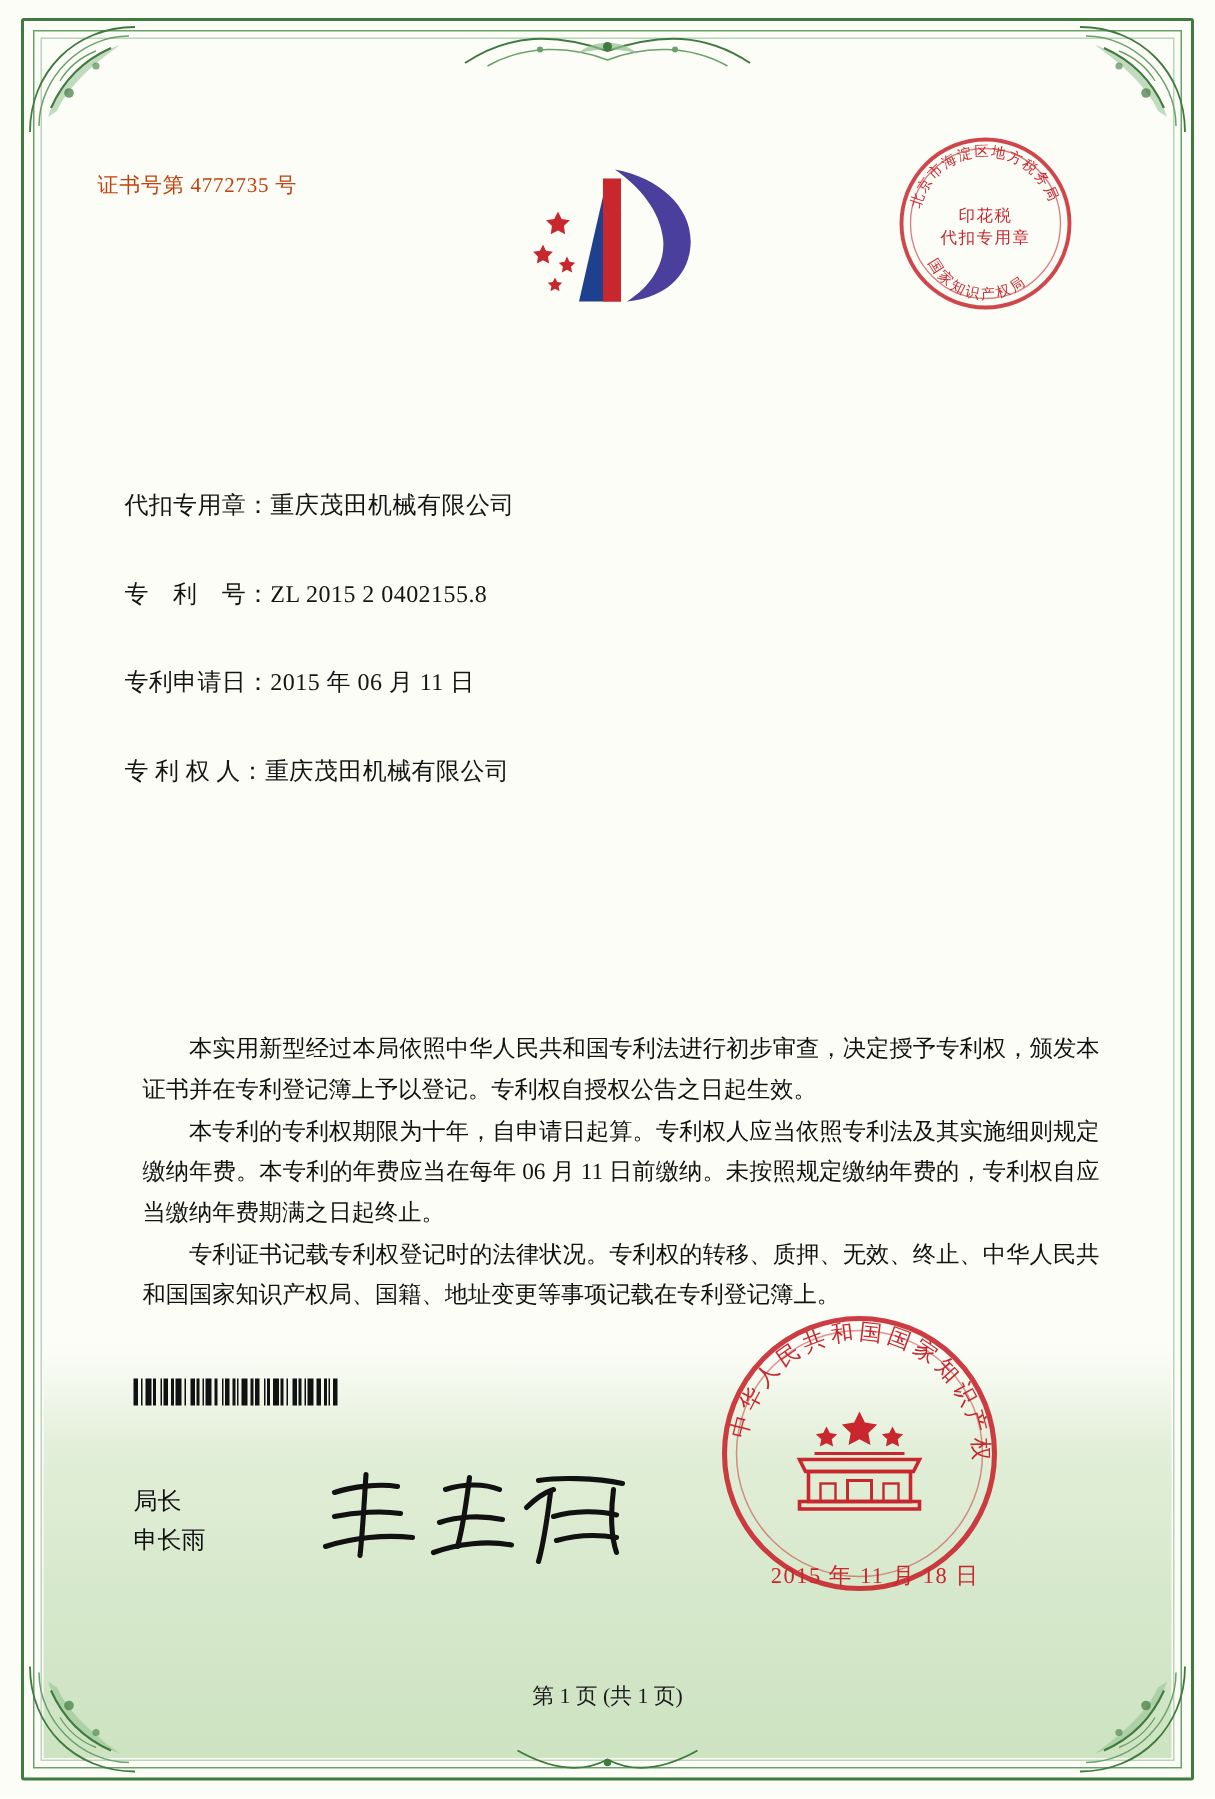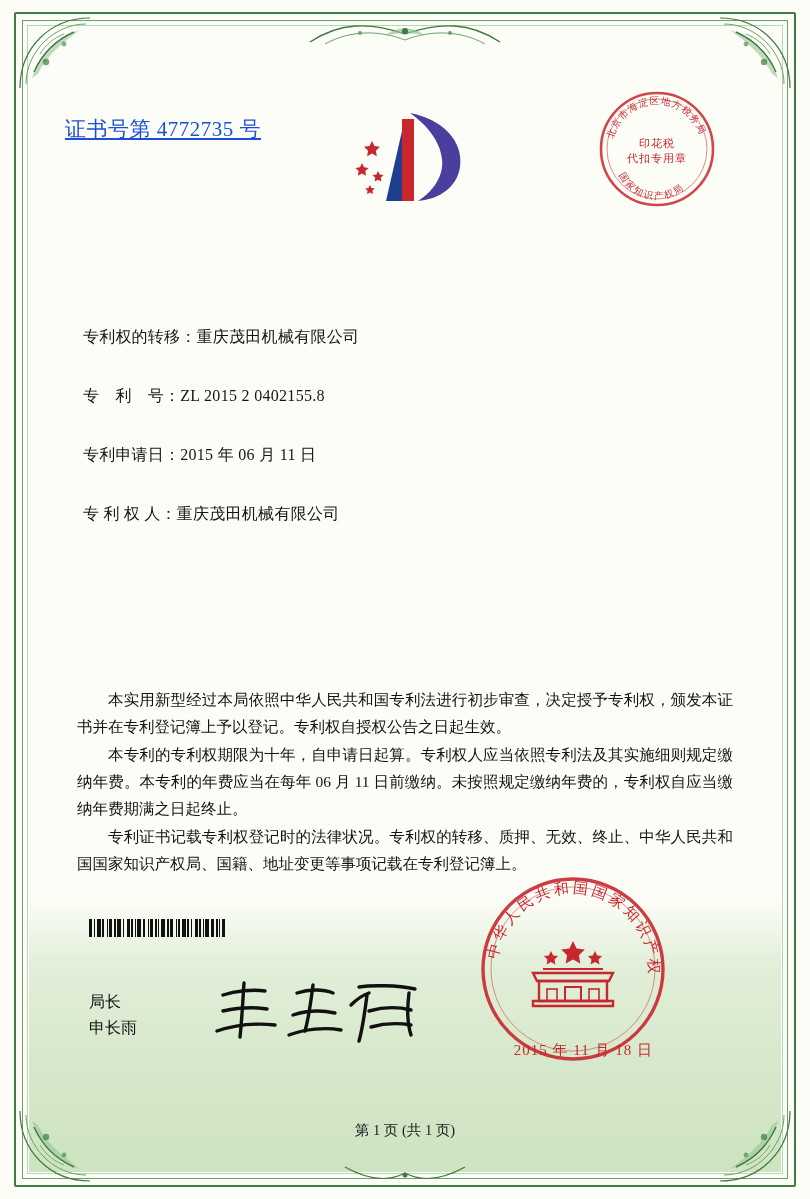--- a/index.html
+++ b/index.html
@@ -73,24 +73,23 @@
 
   
   .content {
     position: absolute;
     left: 29px; right: 29px; top: 27px; bottom: 27px;
   }
 
   .cert-no {
     position: absolute;
     left: 36px; top: 88px;
-    font-size: 21px;
-    color: #1d4ed8;
+    font-size: 14px;
+    color: #c2410c;
     letter-spacing: 0.5px;
-    text-decoration: underline;
   }
 
   
   .logo {
     position: absolute;
     left: 50%; top: 78px;
     transform: translateX(-50%);
     width: 150px; height: 105px;
   }
   .logo svg { width: 100%; height: 100%; }
@@ -122,21 +121,21 @@
     font-size: 16px;
     color: #151515;
     margin-bottom: 38px;
     white-space: nowrap;
   }
   .field .lbl { letter-spacing: 0.2px; }
   .field .val { letter-spacing: 0.3px; }
 
   .paragraphs {
     position: absolute;
-    left: 48px; right: 48px; top: 660px;
+    left: 66px; right: 48px; top: 660px;
     font-size: 15.5px;
     line-height: 1.72;
     color: #121212;
     text-align: justify;
   }
   .paragraphs p {
     margin: 0 0 2px 0;
     text-indent: 2em;
   }
 
@@ -298,21 +297,21 @@
           <textPath href="#sealTopArcB" startOffset="14%">国家知识产权局</textPath>
         </text>
         <text x="62" y="60" text-anchor="middle" font-size="11" fill="#c8272d" font-family="'Liberation Serif',serif" letter-spacing="1">印花税</text>
         <text x="62" y="75" text-anchor="middle" font-size="11" fill="#c8272d" font-family="'Liberation Serif',serif" letter-spacing="1">代扣专用章</text>
       </svg>
     </div>
 
 
     <div class="fields">
       <div class="field">
-        <span class="lbl">专利权的转移：</span><span class="val">重庆茂田机械有限公司</span>
+        <span class="lbl">代扣专用章：</span><span class="val">重庆茂田机械有限公司</span>
       </div>
       <div class="field">
         <span class="lbl">专　利　号：</span><span class="val">ZL 2015 2 0402155.8</span>
       </div>
       <div class="field">
         <span class="lbl">专利申请日：</span><span class="val">2015 年 06 月 11 日</span>
       </div>
       <div class="field">
         <span class="lbl">专 利 权 人：</span><span class="val">重庆茂田机械有限公司</span>
       </div>

